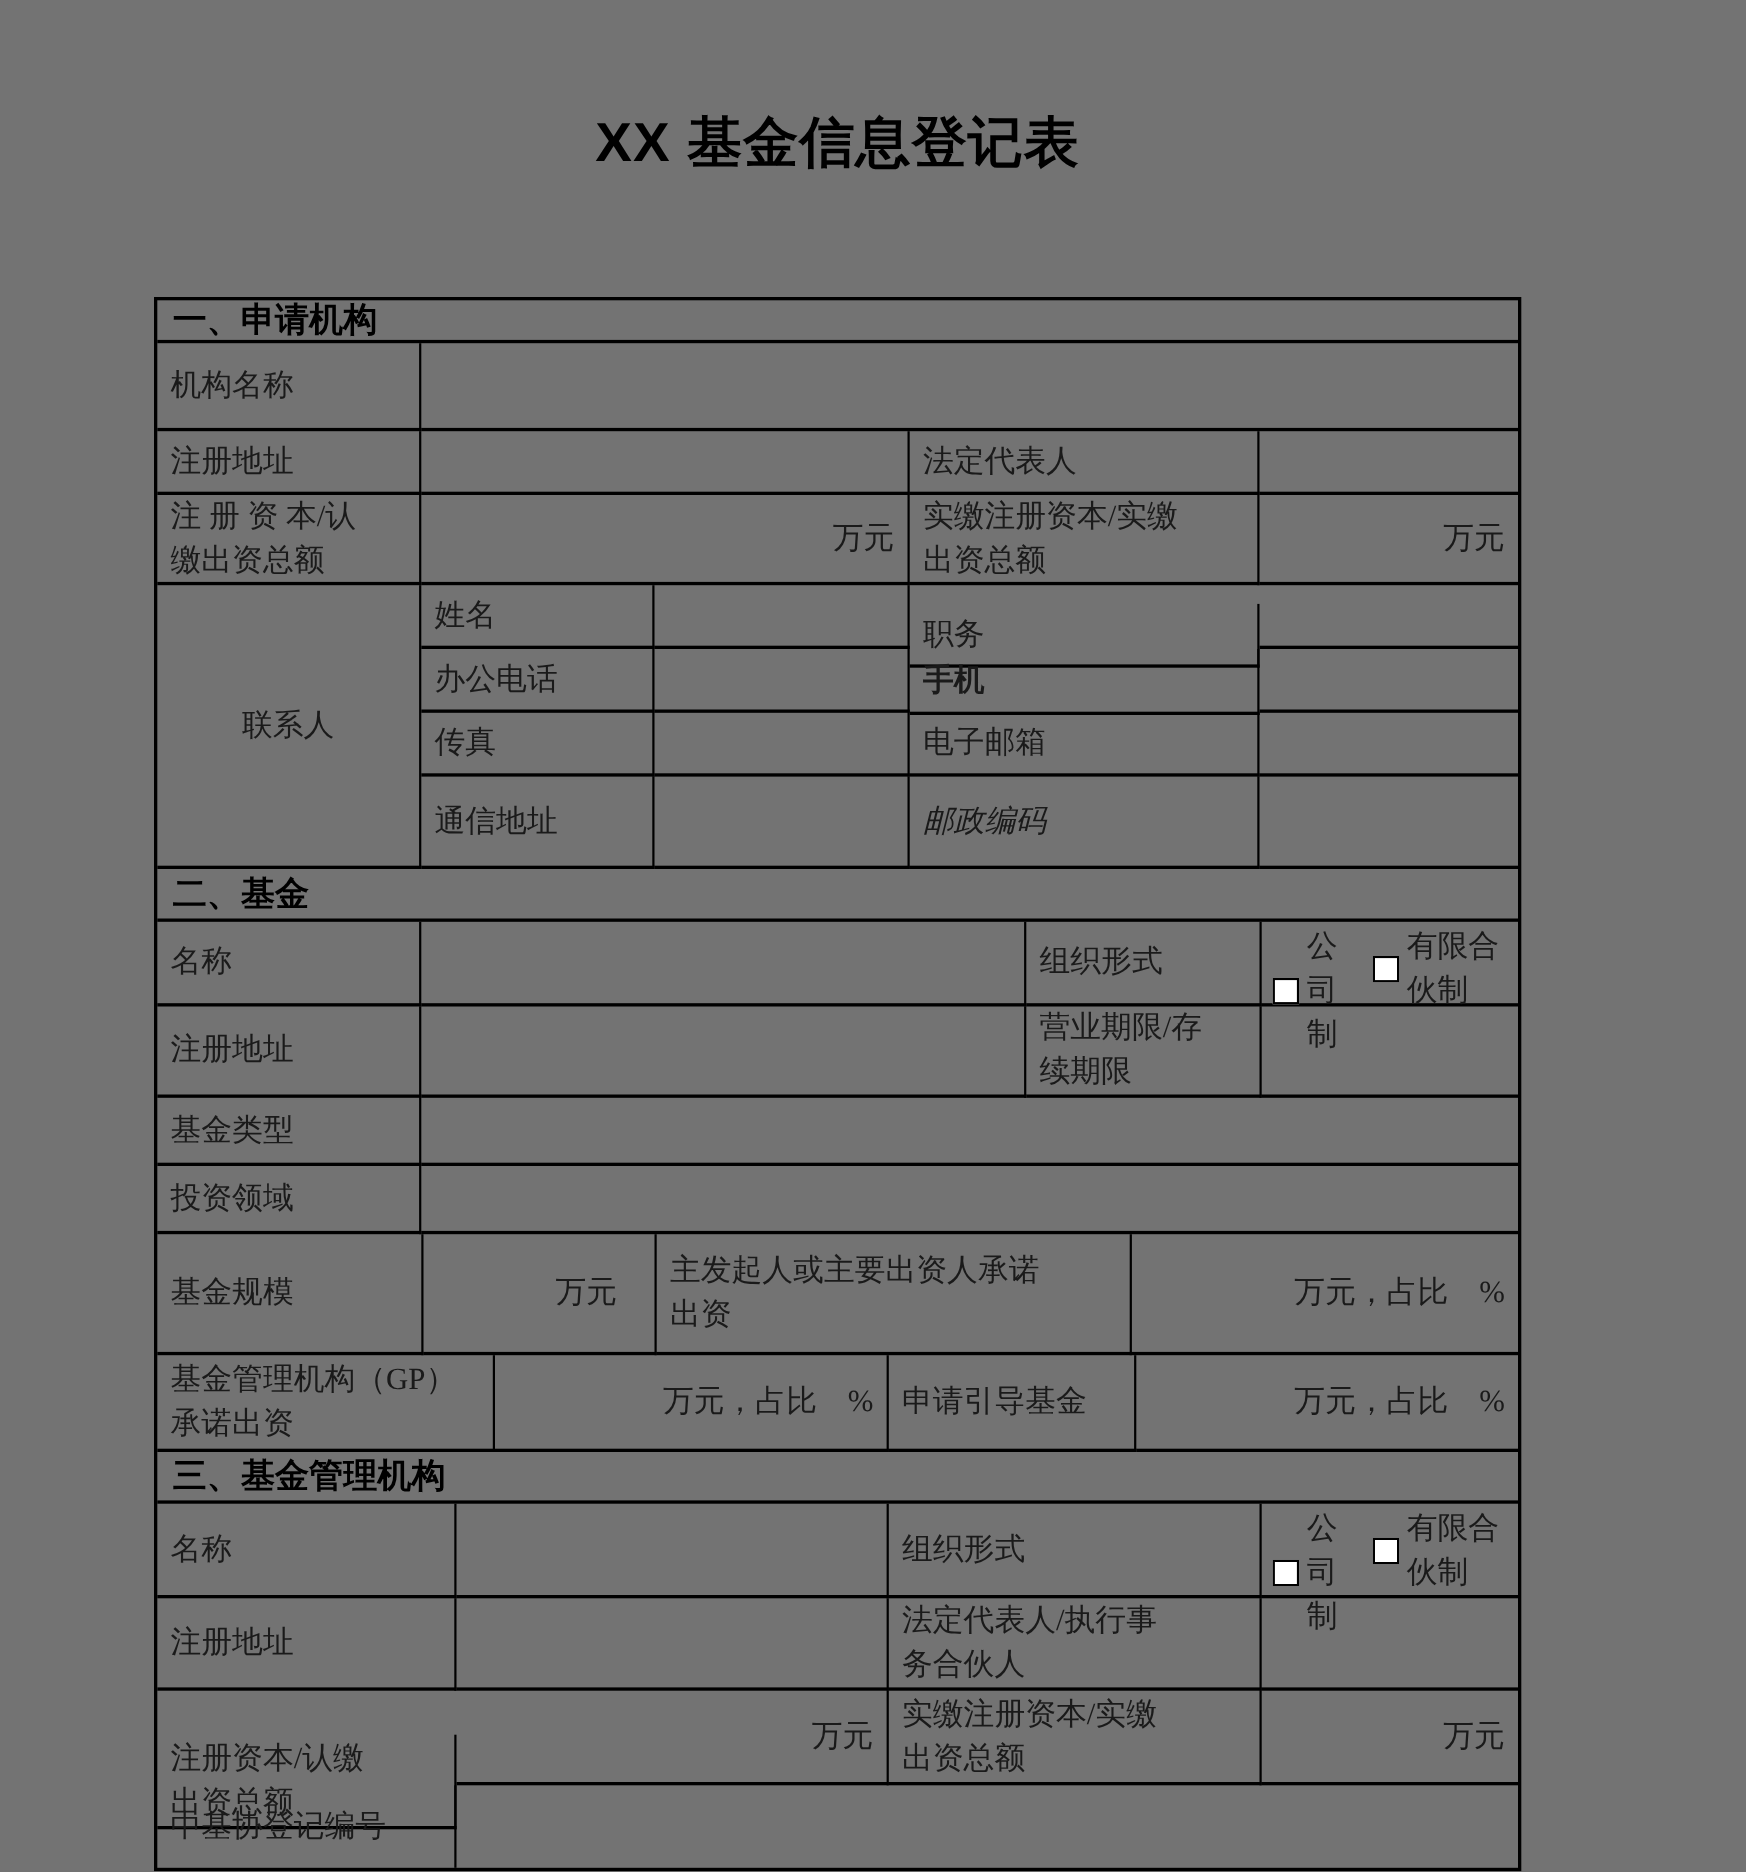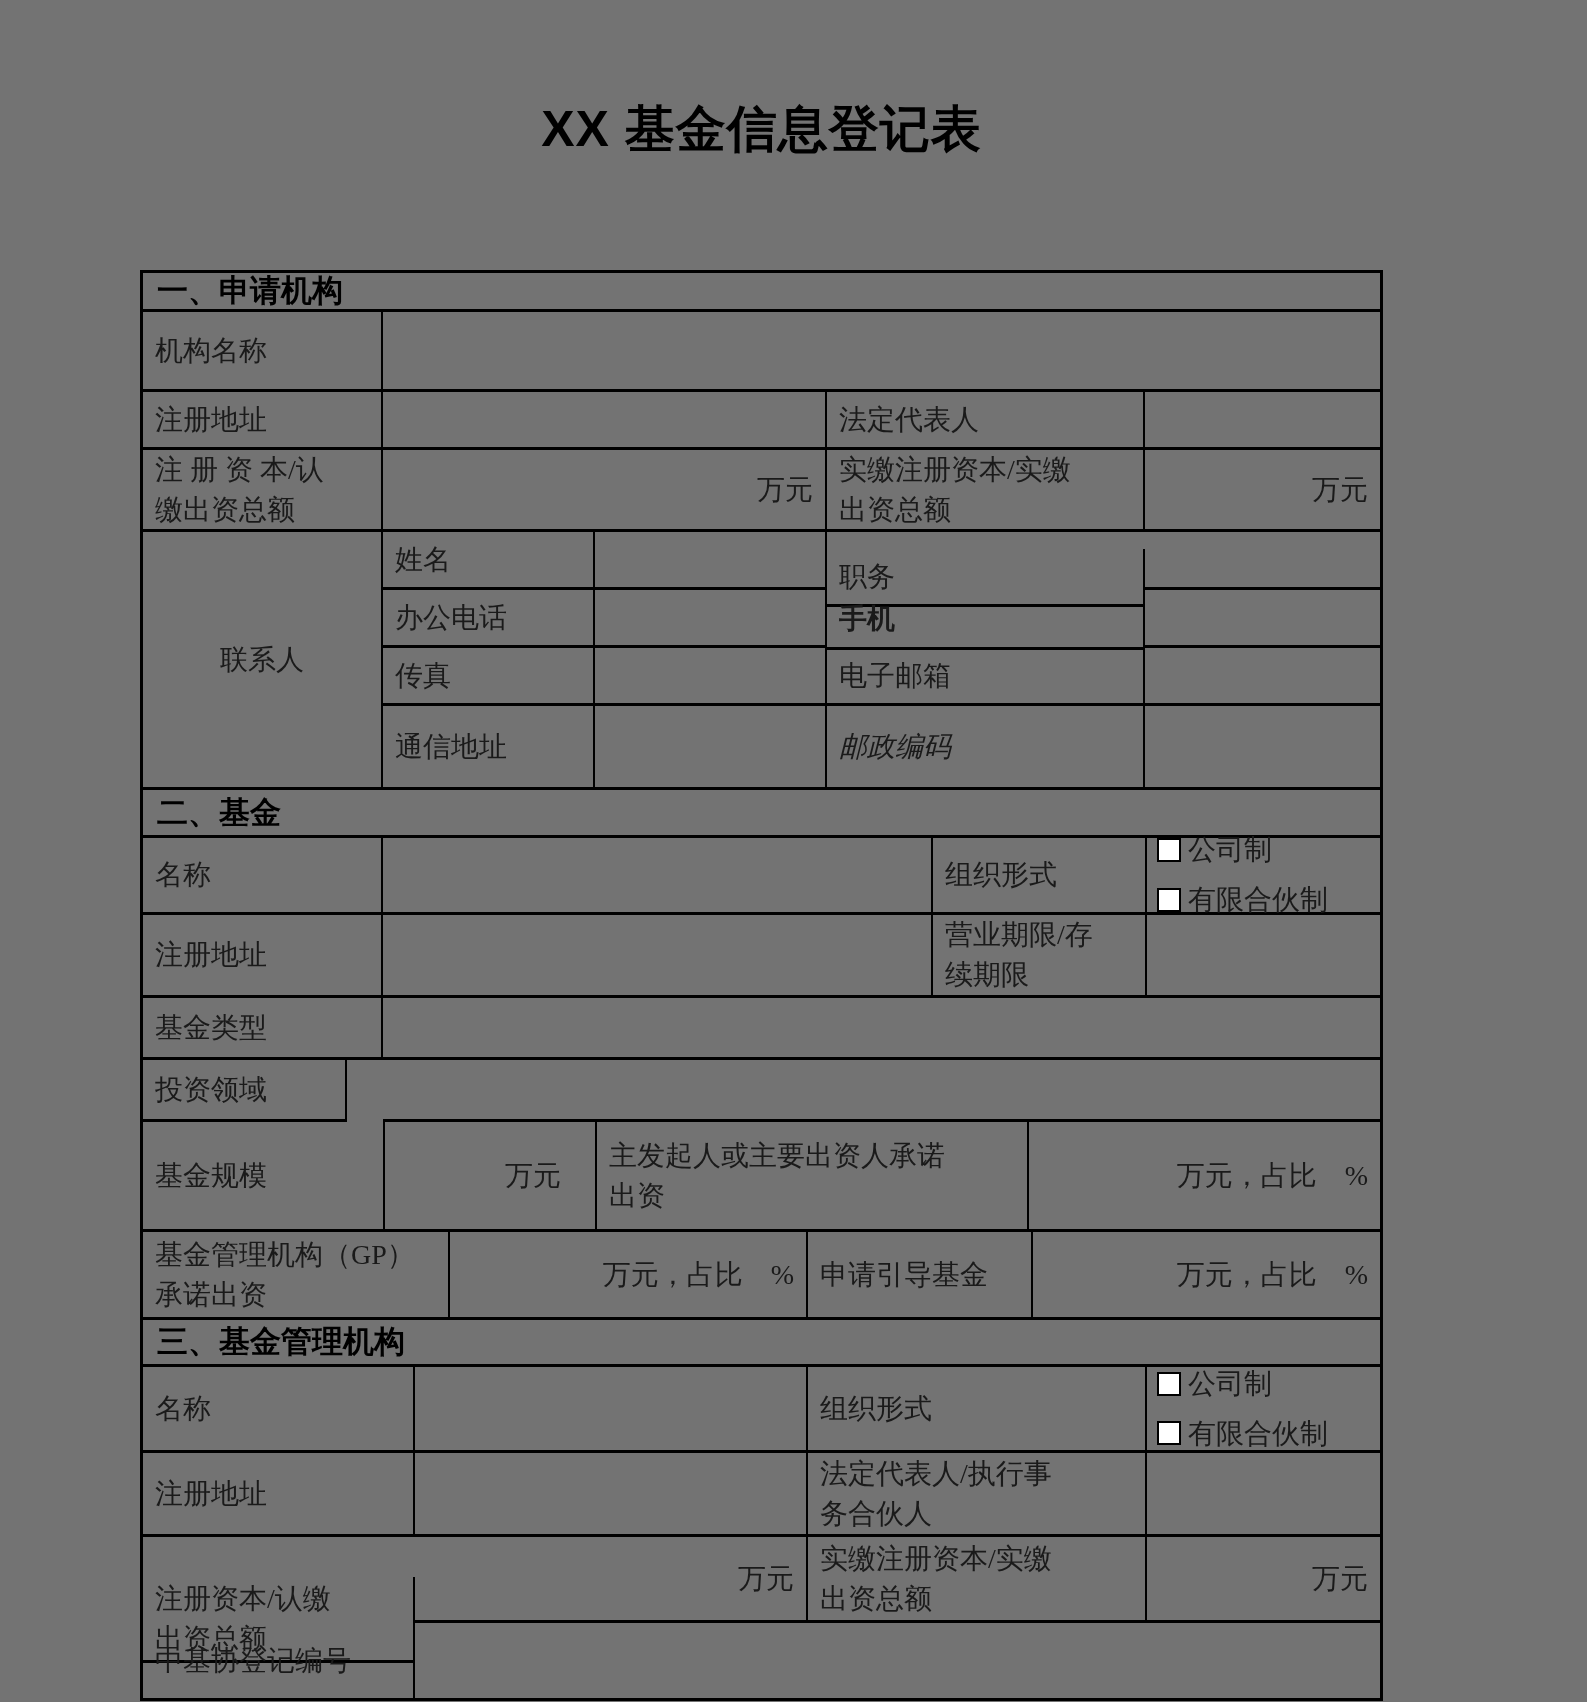--- a/index.html
+++ b/index.html
@@ -12,21 +12,21 @@
        border:3px solid #000;box-sizing:border-box;}
   .cell{position:absolute;box-sizing:border-box;display:flex;align-items:center;
         border-right:2px solid #000;border-bottom:3px solid #000;
         font-size:28px;line-height:1.42;padding:3px 12px;white-space:pre-line;color:#1a1a1a;}
   .no-r{border-right:none;}
   .no-b{border-bottom:none;}
   .sec{font-family:"Liberation Sans", sans-serif;font-weight:700;font-size:31px;
        color:#000;padding-left:14px;white-space:nowrap;}
   .unit{justify-content:flex-end;text-align:right;}
   .center{justify-content:center;}
-  .cbcell{flex-direction:column;align-items:flex-start;justify-content:center;
+  .cbcell{flex-direction:row;align-items:flex-start;justify-content:center;
           padding-left:10px;gap:10px;}
   .cbrow{display:flex;align-items:center;gap:7px;}
   .cb{display:inline-block;width:20px;height:20px;border:2px solid #000;
       background:#fff;flex:0 0 auto;}
   .pr30{padding-right:34px;}
 </style>
 </head>
 <body>
 
 <div id="page">
@@ -91,21 +91,21 @@
 
     <div class="cell" style="left:0;top:642px;width:240px;height:83px;">注册地址</div>
     <div class="cell" style="left:240px;top:642px;width:550px;height:83px;"></div>
     <div class="cell" style="left:790px;top:642px;width:214px;height:83px;">营业期限/存
 续期限</div>
     <div class="cell no-r" style="left:1004px;top:642px;width:233px;height:83px;"></div>
 
     <div class="cell" style="left:0;top:725px;width:240px;height:62px;">基金类型</div>
     <div class="cell no-r" style="left:240px;top:725px;width:997px;height:62px;"></div>
 
-    <div class="cell" style="left:0;top:787px;width:204px;height:62px;">投资领域</div>
+    <div class="cell" style="left:0;top:787px;width:240px;height:62px;">投资领域</div>
     <div class="cell no-r" style="left:240px;top:787px;width:997px;height:62px;"></div>
 
     <div class="cell" style="left:0;top:849px;width:242px;height:110px;">基金规模</div>
     <div class="cell unit pr30" style="left:242px;top:849px;width:212px;height:110px;">万元</div>
     <div class="cell" style="left:454px;top:849px;width:432px;height:110px;">主发起人或主要出资人承诺
 出资</div>
     <div class="cell unit no-r" style="left:886px;top:849px;width:351px;height:110px;">万元，占比　%</div>
 
     <div class="cell" style="left:0;top:959px;width:307px;height:88px;">基金管理机构（GP）
 承诺出资</div>

